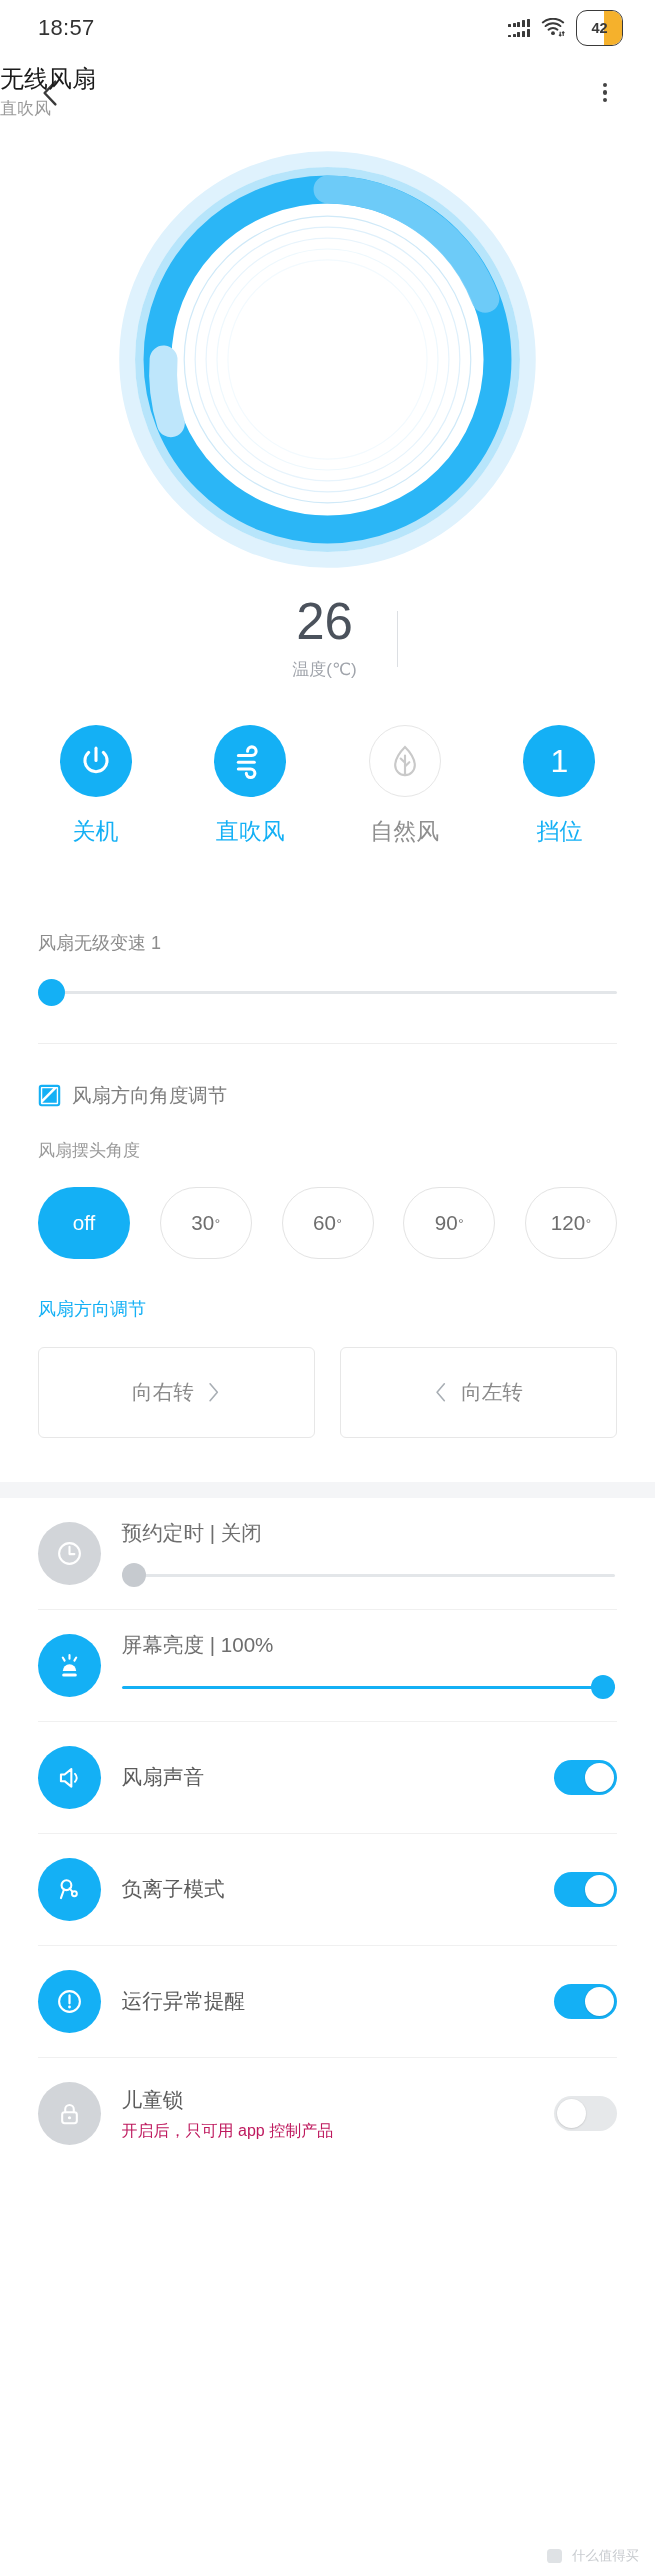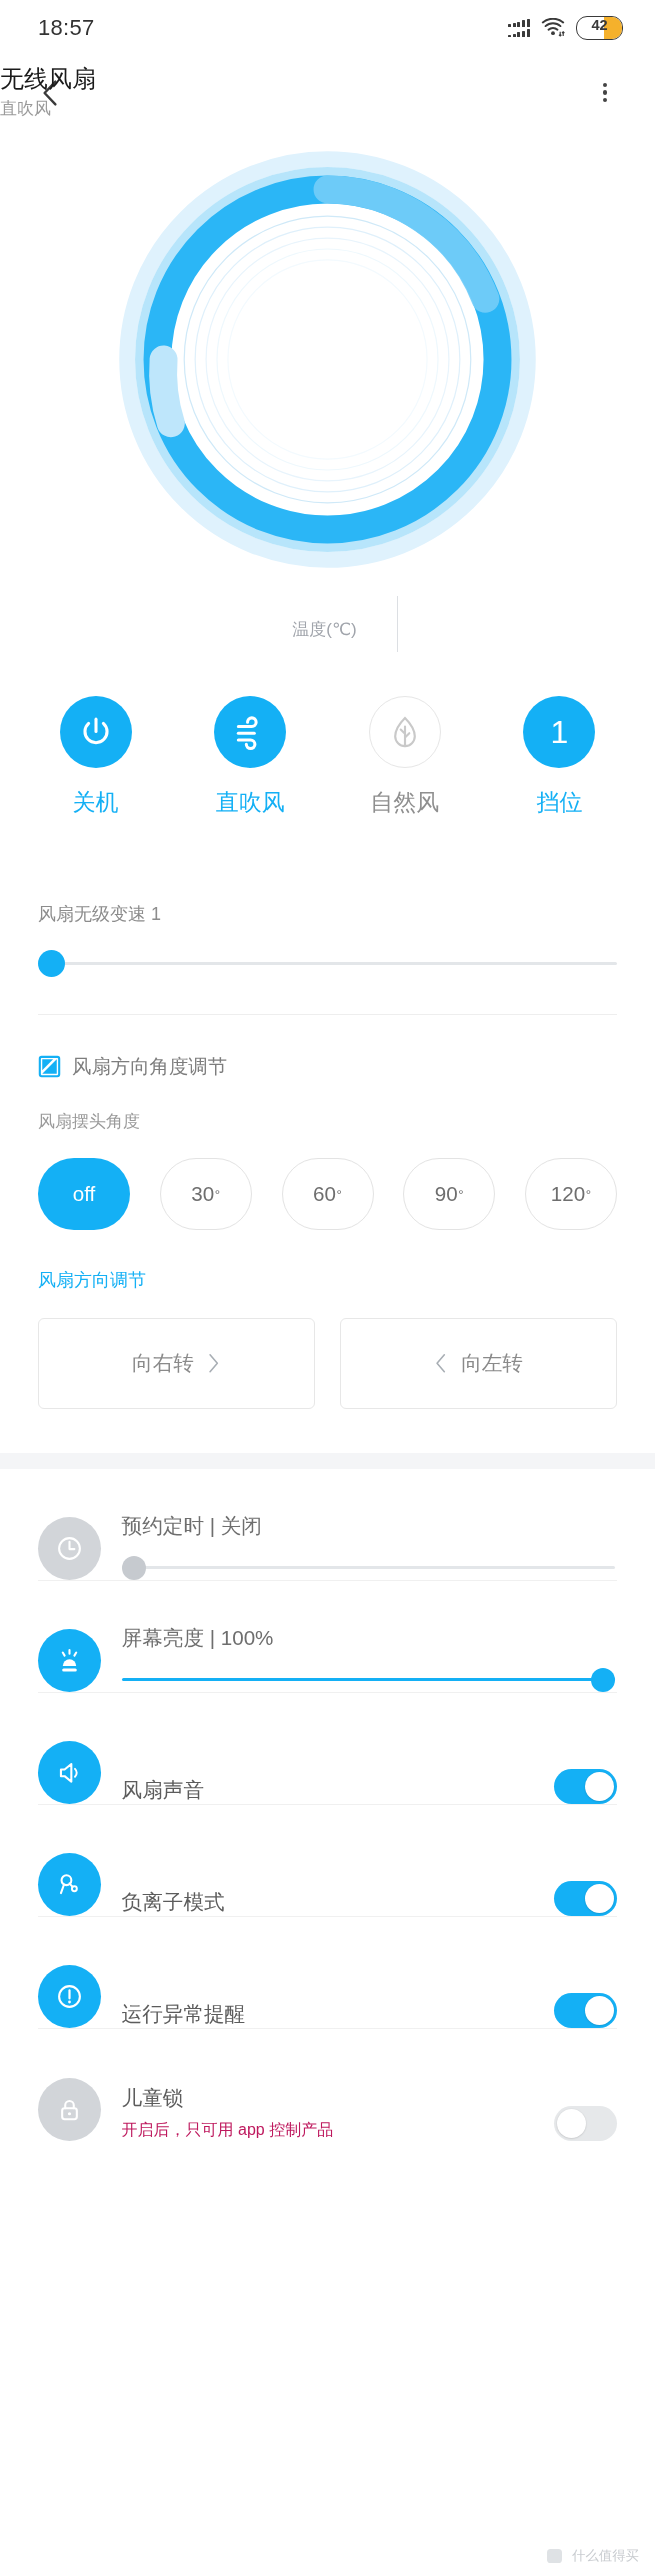--- a/index.html
+++ b/index.html
@@ -16,22 +16,22 @@
   .statusbar { height:56px; display:flex; align-items:center; justify-content:space-between; padding:0 32px 0 38px; }
   .status-time { font-size:22px; color:#333; letter-spacing:0.3px; }
   .status-icons { display:flex; align-items:center; gap:11px; }
   .sig { display:flex; flex-direction:column; gap:2.4px; }
   .sig-row { display:flex; align-items:flex-end; gap:1.8px; height:8px; }
   .sig-row i { display:block; width:3px; background:#3a3a3a; border-radius:0.6px; }
   .sig-row i:nth-child(1){height:2.4px;} .sig-row i:nth-child(2){height:3.6px;}
   .sig-row i:nth-child(3){height:4.9px;} .sig-row i:nth-child(4){height:6.7px;}
   .sig-row i:nth-child(5){height:8px;}
   .wifi { position:relative; width:24px; height:19.4px; }
-  .batt { position:relative; width:47px; height:24px; border:1.8px solid #3a3a3a; border-radius:11px;
-          display:flex; overflow:hidden; }
+  .batt { position:relative; width:47px; height:36px; border:1.8px solid #3a3a3a; border-radius:11px;
+          display:flex; align-items:center; overflow:hidden; }
   .batt-fill { position:absolute; right:0; top:0; bottom:0; width:18px; background:#f5b12c; }
   .batt-num { position:relative; z-index:2; width:100%; text-align:center; font-size:14.6px; font-weight:bold; color:#3a3a3a; }
 
   
   .header { height:73px; display:flex; align-items:center; padding:0 32px; position:relative; }
   .back-btn { width:36px; height:36px; display:flex; align-items:center; justify-content:center; }
   .back-btn svg { width:18px; height:28px; }
   .head-titles { position:absolute; left:0; right:0; pointer-events:none; }
   .head-title { font-size:24px; color:#1a1a1a; line-height:1.2; }
   .head-sub { font-size:17px; color:#9a9a9a; margin-top:2.4px; }
@@ -88,21 +88,21 @@
   .dir-btns { display:flex; gap:25.5px; margin-top:25.5px; }
   .dir-btn { flex:1; height:91px; border:1.2px solid #e7e7e7; border-radius:6px; background:#fff;
              display:flex; align-items:center; justify-content:center; gap:13.4px;
              font-size:20.6px; color:#8a8a8a; }
   .dir-btn svg { width:13.4px; height:20.6px; }
 
   .gapbar { height:16px; background:#f4f5f7; margin-top:44px; }
 
   
   .list { padding:0 38px; }
-  .row { display:flex; align-items:flex-end; min-height:112px; border-bottom:1.2px solid #f0f0f0; }
+  .row { display:flex; align-items:center; min-height:112px; border-bottom:1.2px solid #f0f0f0; }
   .row:last-child { border-bottom:none; }
   .row-icon { width:63px; height:63px; border-radius:50%; flex:0 0 63px;
               display:flex; align-items:center; justify-content:center; }
   .row-icon.blue { background:#14b0f5; }
   .row-icon.gray { background:#d2d5d9; }
   .row-icon svg { width:33px; height:33px; }
   .row-body { flex:1; margin-left:20.6px; }
   .row-label { font-size:20.6px; color:#6e6e6e; }
   .row-label.dark { color:#5c5c5c; }
   .row-sub { font-size:16px; color:#be185d; margin-top:7.3px; }
@@ -193,20 +193,21 @@
         <circle cx="350" cy="350" r="218" fill="none" stroke="#dff0fb" stroke-width="2"></circle>
         <circle cx="350" cy="350" r="200" fill="none" stroke="#e8f4fc" stroke-width="2"></circle>
         <circle cx="350" cy="350" r="182" fill="none" stroke="#eef8fd" stroke-width="2"></circle>
         <circle cx="350" cy="350" r="164" fill="none" stroke="#f3fafe" stroke-width="2"></circle>
       </svg>
     </div>
   </div>
 
   <div class="readings">
     <div class="reading">
+      <div class="reading-val">26</div>
       <div class="reading-lab">温度(℃)</div>
     </div>
     <div class="reading-div"></div>
   </div>
 
   <div class="modes">
 
     <div class="mode">
       <div class="mode-circle on">
         <svg viewBox="0 0 62 62">

